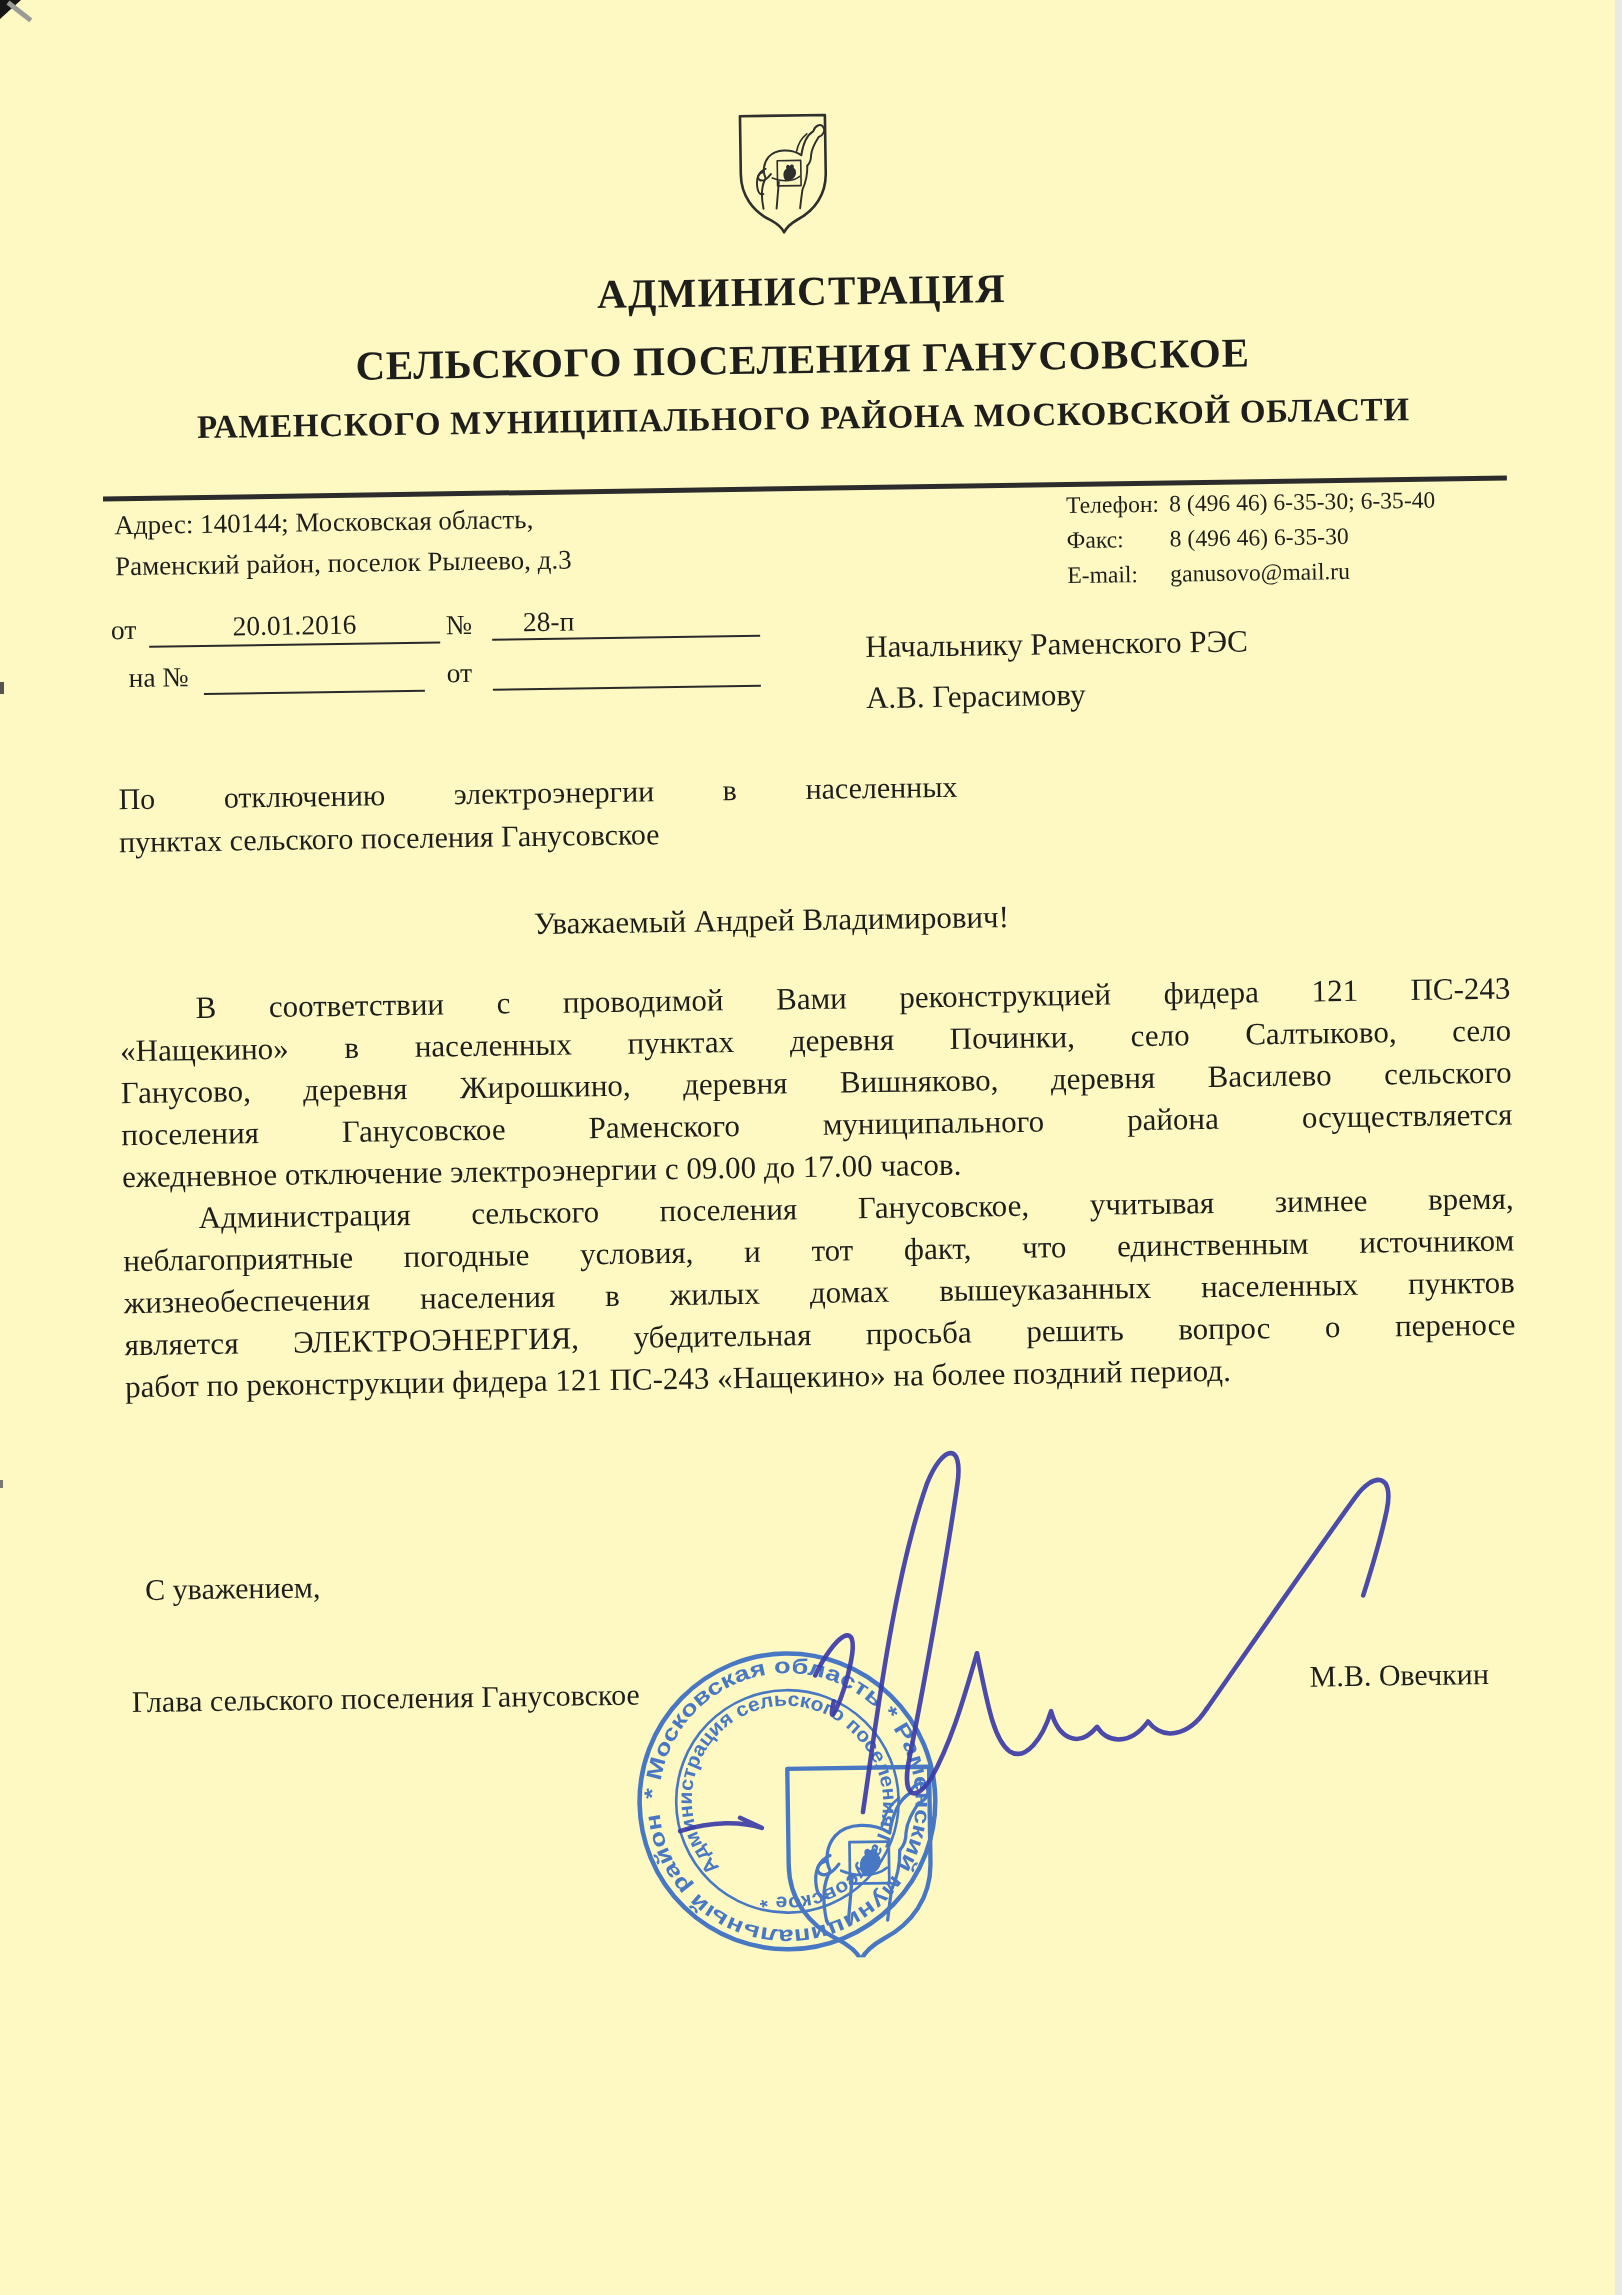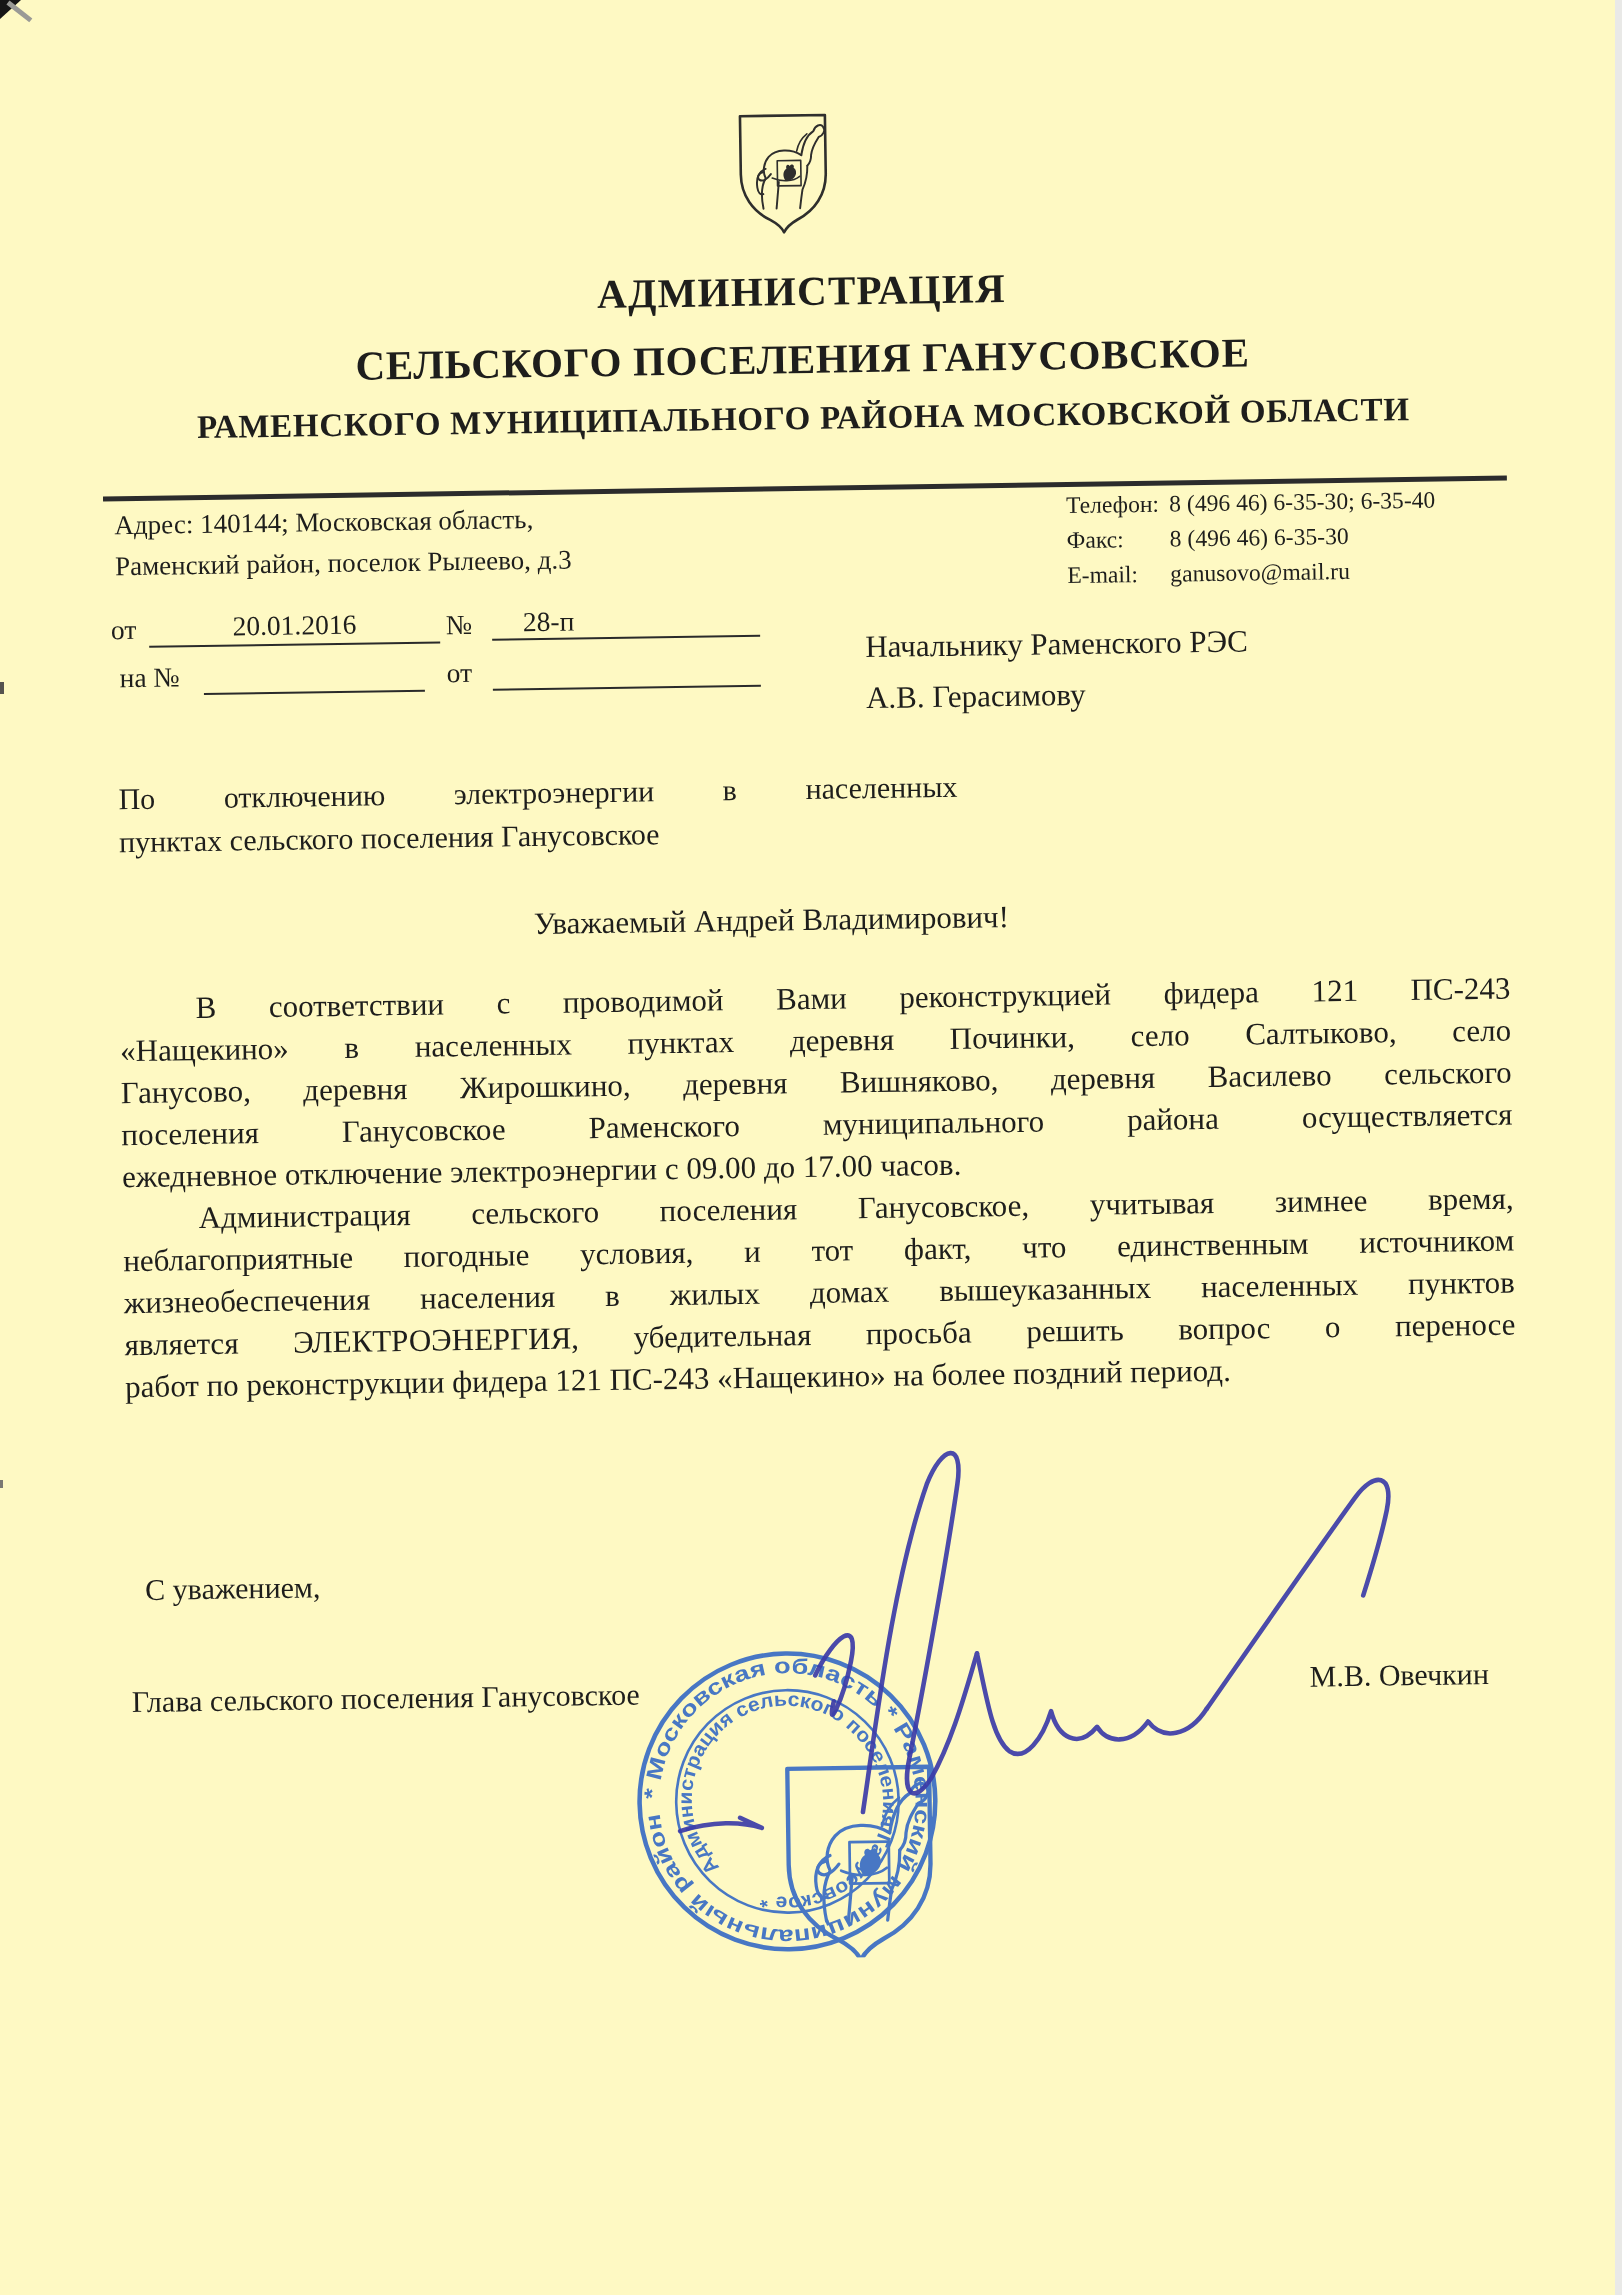--- a/index.html
+++ b/index.html
@@ -92,21 +92,21 @@
       <div class="uline" style="left:38px;width:291px;text-align:center">
         <span style="position:static">20.01.2016</span>
       </div>
       <span style="left:335px">№</span>
       <div class="uline" style="left:381px;width:268px;padding-left:31px;box-sizing:border-box">
         <span style="position:static">28-п</span>
       </div>
     </div>
 
     <div class="abs refrow r2">
-      <span style="left:8px">на №</span>
+      <span style="left:17px">на №</span>
       <div class="uline" style="left:92px;width:221px"></div>
       <span style="left:335px">от</span>
       <div class="uline" style="left:381px;width:268px"></div>
     </div>
 
     <div class="abs addressee">
       <div>Начальнику Раменского РЭС</div>
       <div>А.В. Герасимову</div>
     </div>
 

